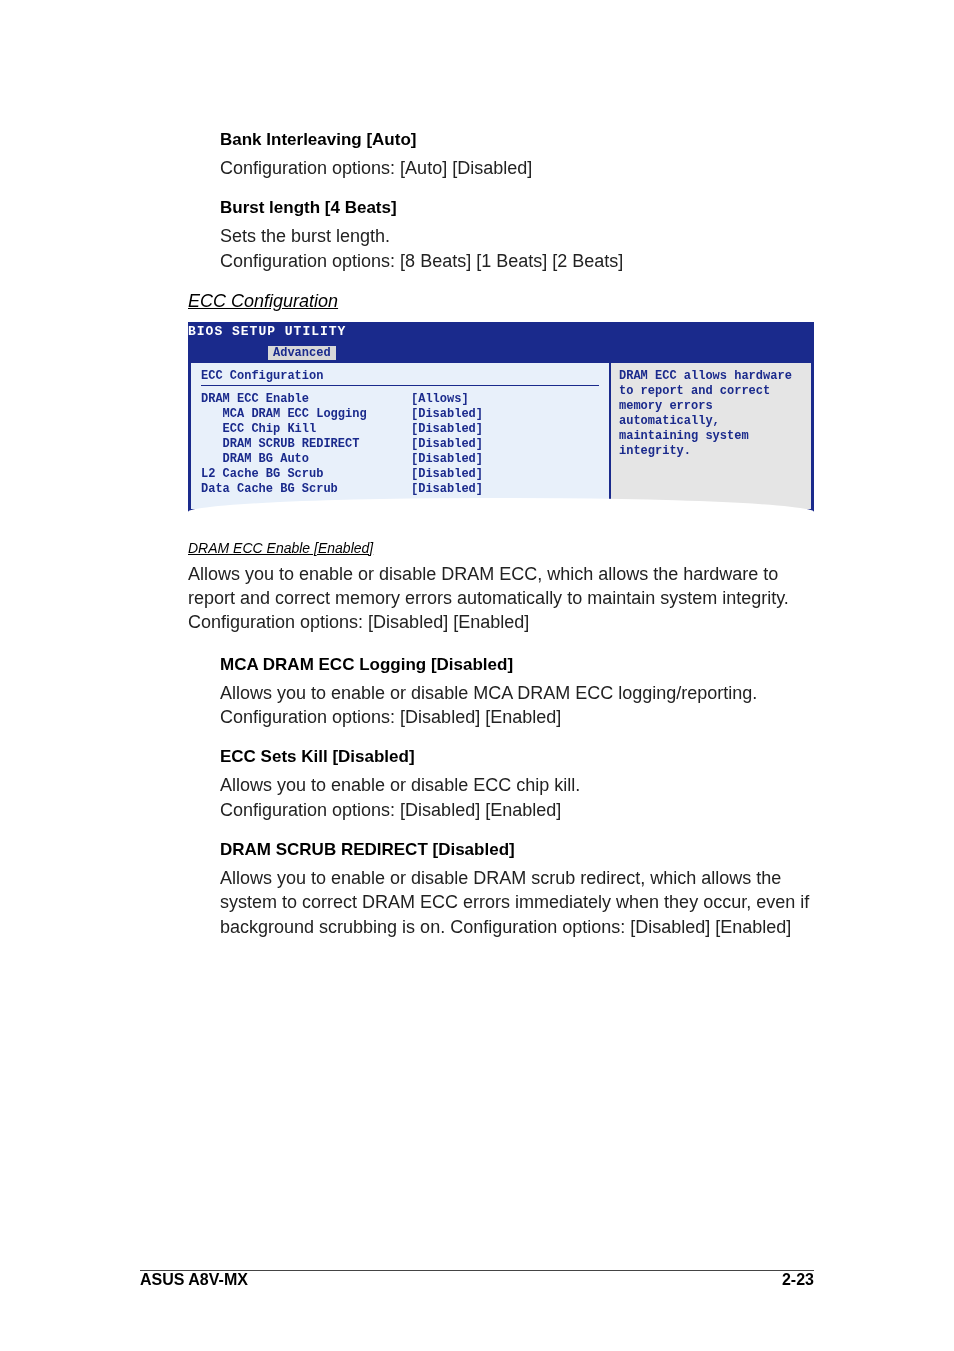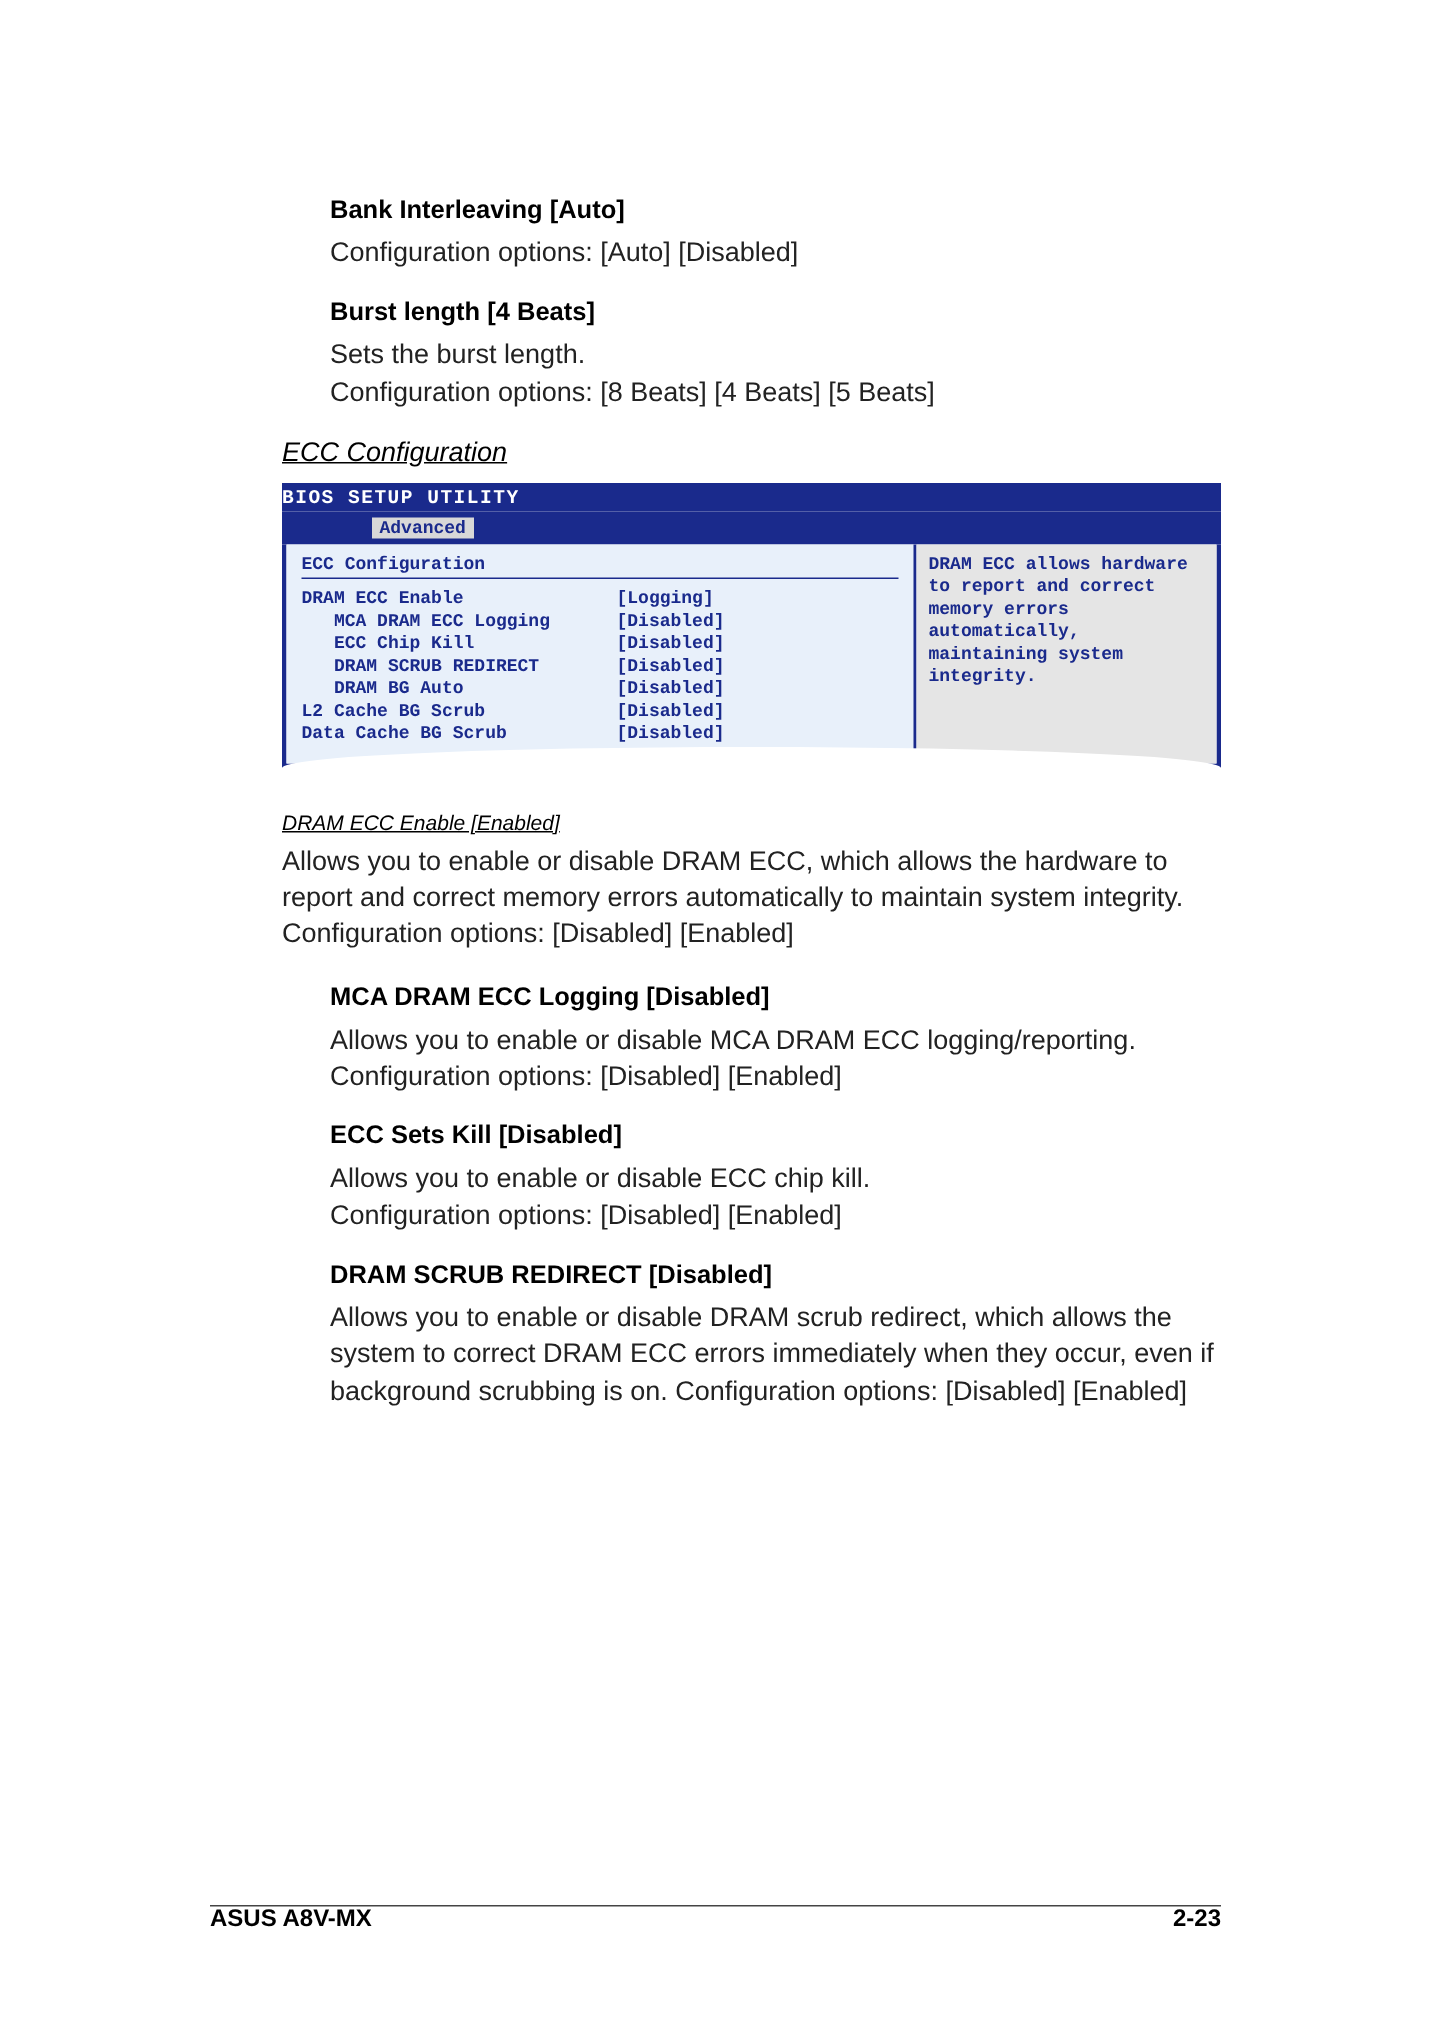--- a/index.html
+++ b/index.html
@@ -57,20 +57,21 @@
       padding: 1px 0 3px 60px;
     }
     .bios-tab {
       background: #d8d8d8;
       color: #1a2a8c;
       font-family: "Courier New", monospace;
       font-weight: bold;
       font-size: 12px;
       padding: 0 5px;
       display: inline-block;
+      margin-left: 20px;
     }
     .bios-body {
       display: flex;
       border-left: 3px solid #1a2a8c;
       border-right: 3px solid #1a2a8c;
       border-bottom: 3px solid #1a2a8c;
       position: relative;
     }
     .bios-left {
       flex: 1 1 auto;
@@ -145,38 +146,38 @@
 </head>
 <body>
 
 <div class="section-indent">
   <div class="opt-title">Bank Interleaving [Auto]</div>
   <div class="opt-body">Configuration options: [Auto] [Disabled]</div>
 
   <div class="opt-title">Burst length [4 Beats]</div>
   <div class="opt-body">
     <span>Sets the burst length.</span><br>
-    <span>Configuration options: [8 Beats] [4 Beats] [5 Beats]</span>
+    <span>Configuration options: [8 Beats] [1 Beats] [2 Beats]</span>
   </div>
 </div>
 
 <div class="subhead">ECC Configuration</div>
 
 <div class="bios-wrap">
   <div class="bios-tabbar">BIOS SETUP UTILITY</div>
   <div class="bios-tabrow">
     <span class="bios-tab">Advanced</span>
   </div>
   <div class="bios-body">
     <div class="bios-left">
       <div class="cfg-title">ECC Configuration</div>
       <div class="divider"></div>
       <div class="bios-row">
         <span class="label">DRAM ECC Enable</span>
-        <span class="value">[Logging]</span>
+        <span class="value">[Allows]</span>
       </div>
       <div class="bios-row">
         <span class="label">   MCA DRAM ECC Logging</span>
         <span class="value">[Disabled]</span>
       </div>
       <div class="bios-row">
         <span class="label">   ECC Chip Kill</span>
         <span class="value">[Disabled]</span>
       </div>
       <div class="bios-row">

